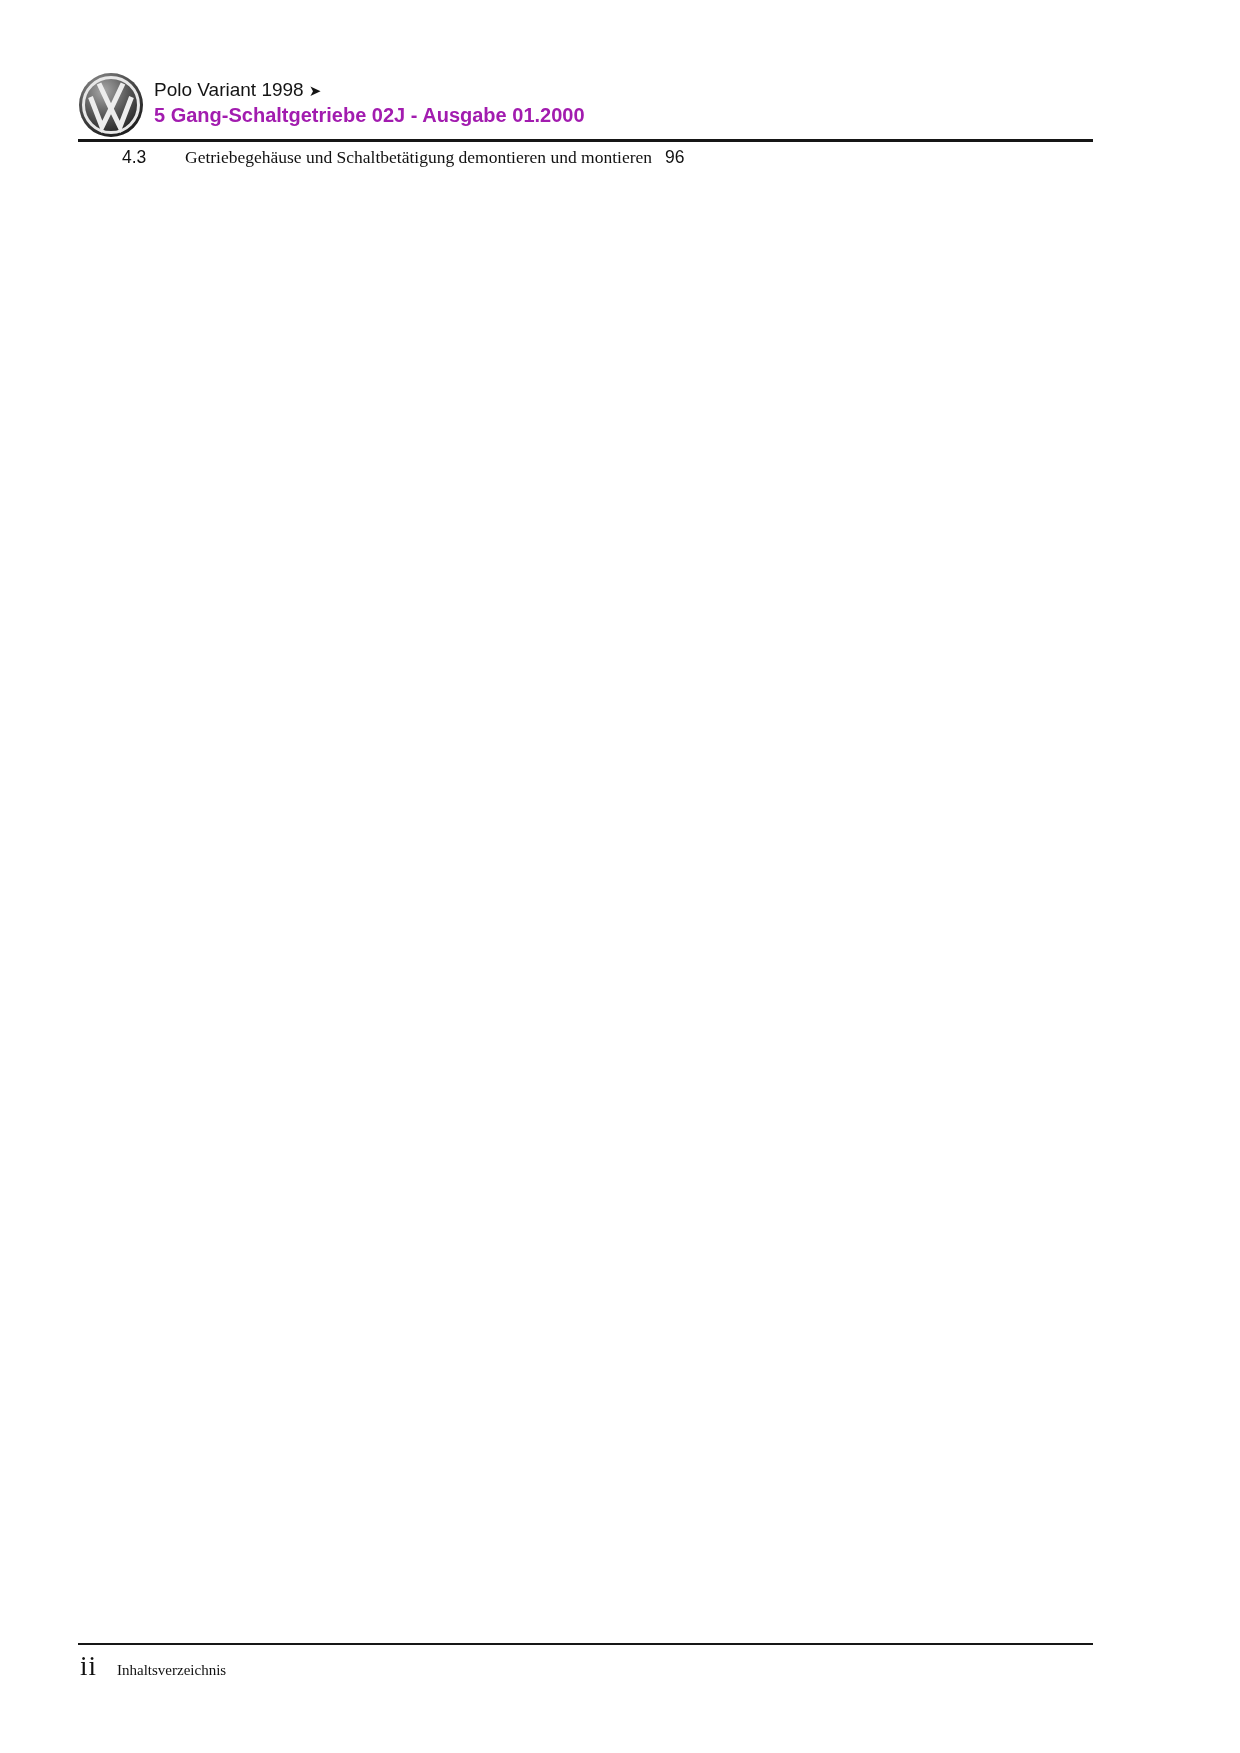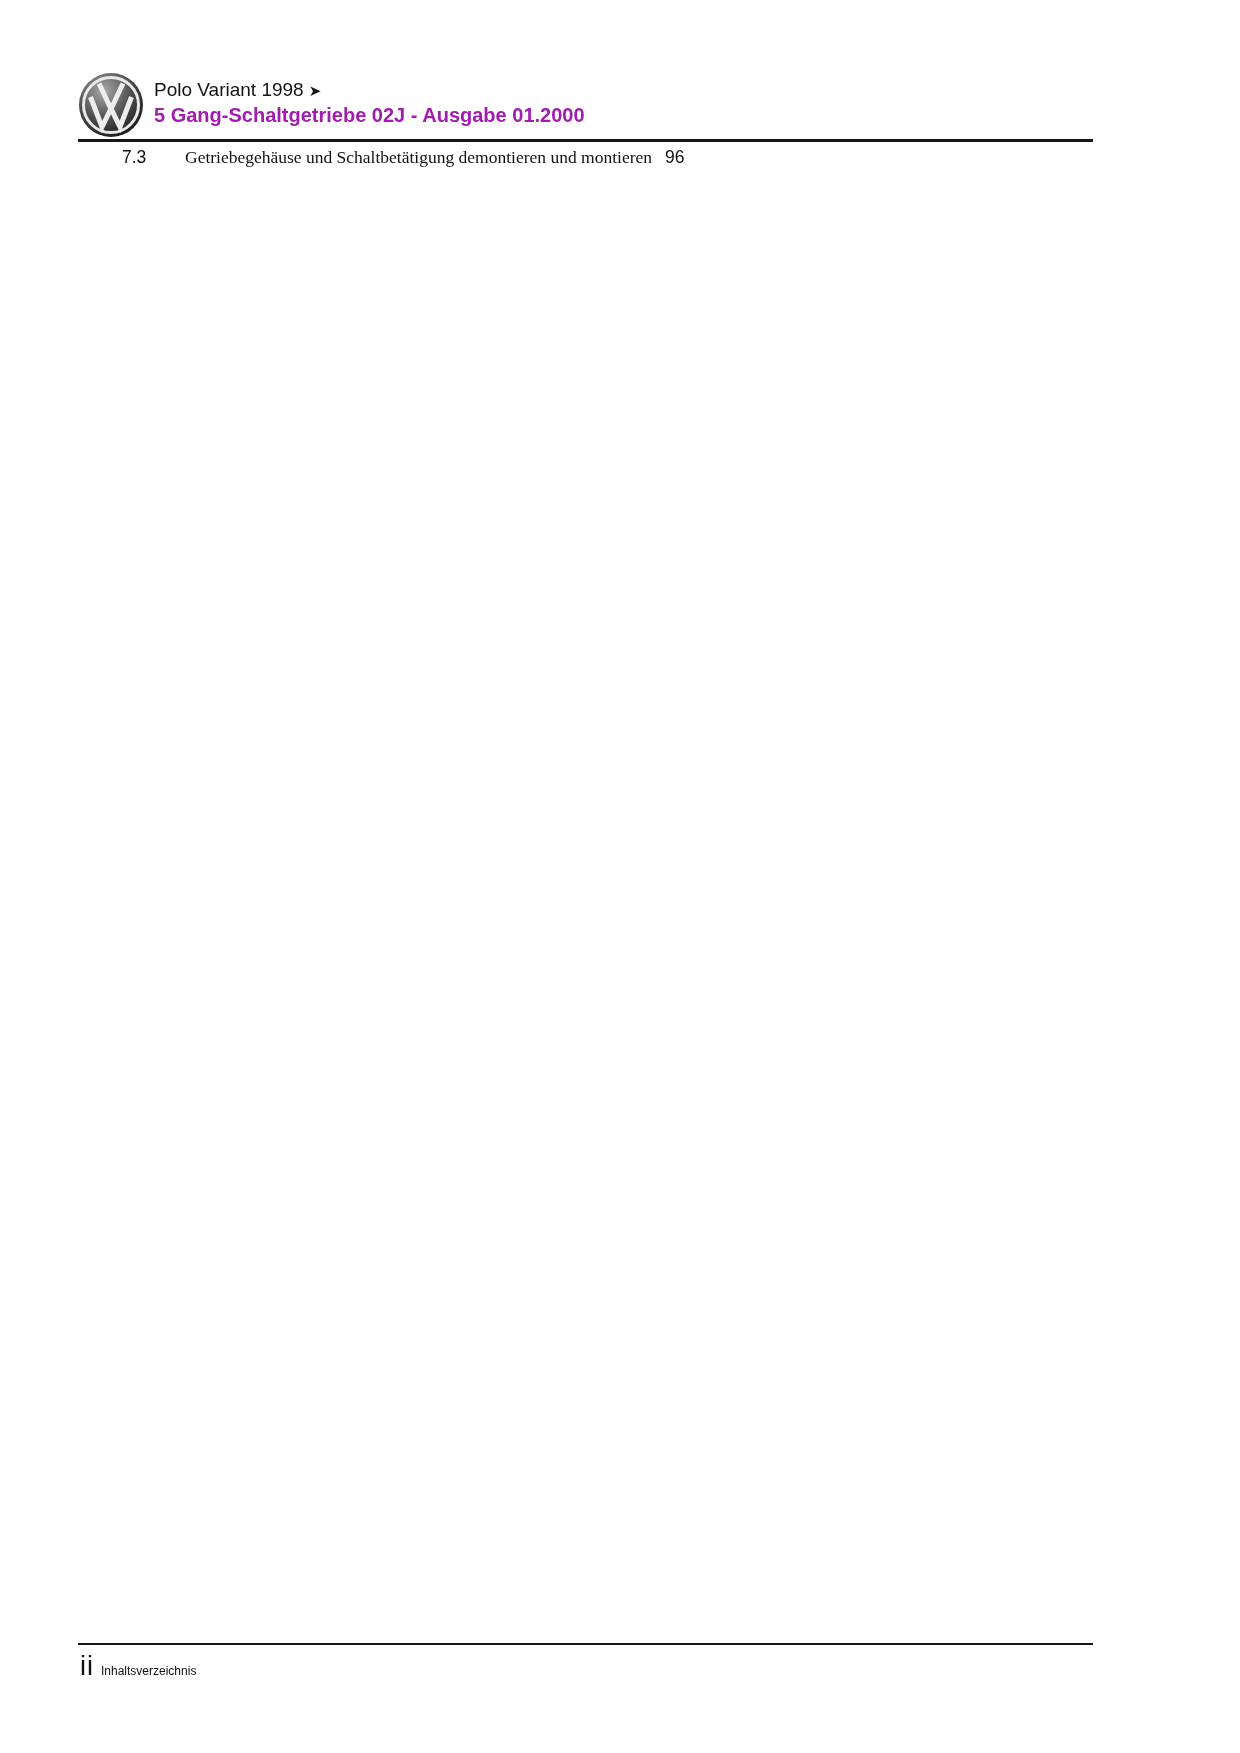--- a/index.html
+++ b/index.html
@@ -30,23 +30,23 @@
   .row .title { flex:0 0 auto;font-family:Liberation Serif, serif; }
   .row .leader { flex:1 1 auto; min-width:0; overflow:hidden; margin-left:5px; }
   .row .leader::after {
     content:"..........................................................................................................................................................";
     letter-spacing:4.6px;
   }
   .row .page { flex:0 0 auto; }
 
   
   .footer-rule { position:absolute; left:78px; top:1643px; width:1015px; height:2px; background:#161616; }
-  .footer { position:absolute; left:80px; top:1651px; display:flex; align-items:baseline; }
+  .footer { position:absolute; left:80px; top:1651px; display:flex; align-items:baseline;font-family:Liberation Serif, serif; }
   .footer .roman { font-size:27px; font-weight:normal; letter-spacing:1px; }
-  .footer .flabel { font-size:12px; margin-left:7px; }
+  .footer .flabel { font-size:15px; margin-left:20px; }
 </style>
 </head>
 <body>
 
 <div class="page">
 
   <div class="header">
     <div class="logo-wrap">
       <svg width="66" height="66" viewBox="0 0 66 66" aria-hidden="true">
         <defs>
@@ -64,21 +64,21 @@
     </div>
     <div class="header-text">
       <div class="h-line1"><span>Polo Variant 1998</span><span class="h-arrow">➤</span></div>
       <div class="h-line2">5 Gang-Schaltgetriebe 02J - Ausgabe 01.2000</div>
     </div>
   </div>
   <div class="header-rule"></div>
 
   <div class="toc">
       <div class="row entry">
-        <span class="num">7.3</span>
+        <span class="num">4.3</span>
         <span class="title">Getriebegehäuse und Schaltbetätigung demontieren und montieren</span>
         <span class="leader"></span>
         <span class="page">96</span>
       </div>
     </div>
 
   <div class="footer-rule"></div>
   <div class="footer">
     <span class="roman">ii</span>
     <span class="flabel">Inhaltsverzeichnis</span>

